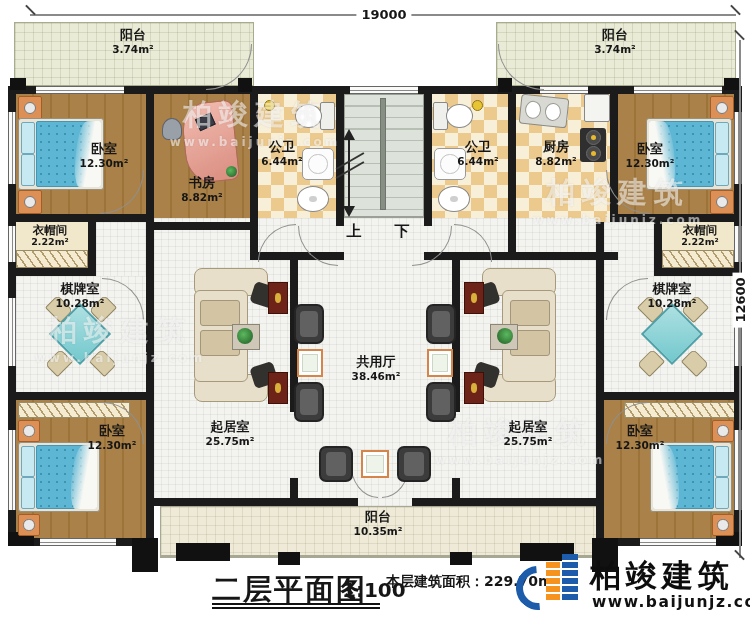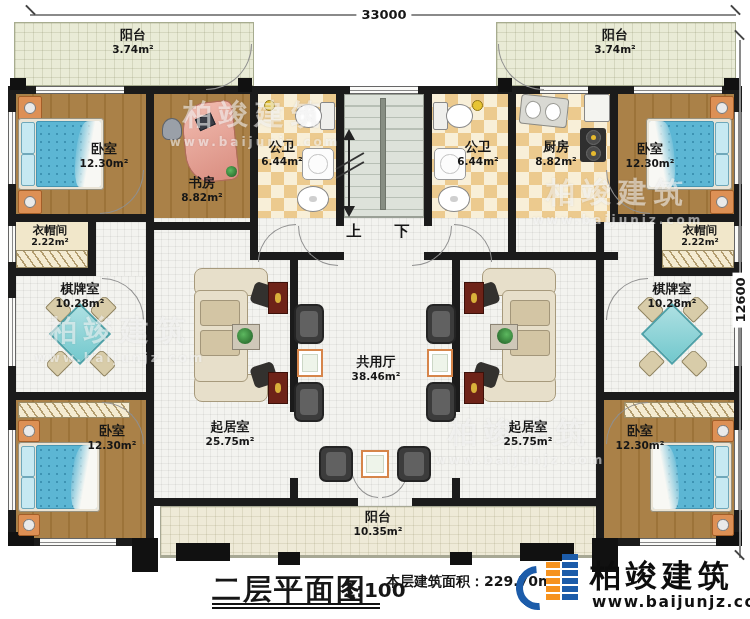--- a/index.html
+++ b/index.html
@@ -487,21 +487,21 @@
   <div class="rlabel" style="left:378px;top:510px">
     <div class="nm">阳台</div>
     <div class="ar">10.35m²</div>
   </div>
   <div class="slabel" style="left:354px;top:222px">上</div>
   <div class="slabel" style="left:402px;top:222px">下</div>
 
   <div class="dimline" style="left:30px;top:14px;width:706px;height:1.5px"></div>
   <div class="dimtick" style="left:24px;top:9px;width:13px;height:2px"></div>
   <div class="dimtick" style="left:729px;top:9px;width:13px;height:2px"></div>
-  <div class="dimlabel" style="left:384px;top:14px;transform:translate(-50%,-50%)">33000</div>
+  <div class="dimlabel" style="left:384px;top:14px;transform:translate(-50%,-50%)">19000</div>
   <div class="dimline" style="left:739px;top:40px;width:1.5px;height:518px"></div>
   <div class="dimtick" style="left:733px;top:34px;width:13px;height:2px"></div>
   <div class="dimtick" style="left:733px;top:554px;width:13px;height:2px"></div>
   <div class="dimlabel" style="left:740px;top:300px;transform:translate(-50%,-50%) rotate(-90deg)">12600</div>
 
   <div class="tb-title" style="left:212px;top:570px">二层平面图</div>
   <div class="tb-scale" style="left:342px;top:578px">1:100</div>
   <div class="tb-line" style="left:212px;top:603px;width:168px;height:2px"></div>
   <div class="tb-line" style="left:212px;top:607px;width:168px;height:2px"></div>
   <div class="tb-info" style="left:386px;top:573px"><span>本层建筑面积：</span><span>229.70m²</span></div>

